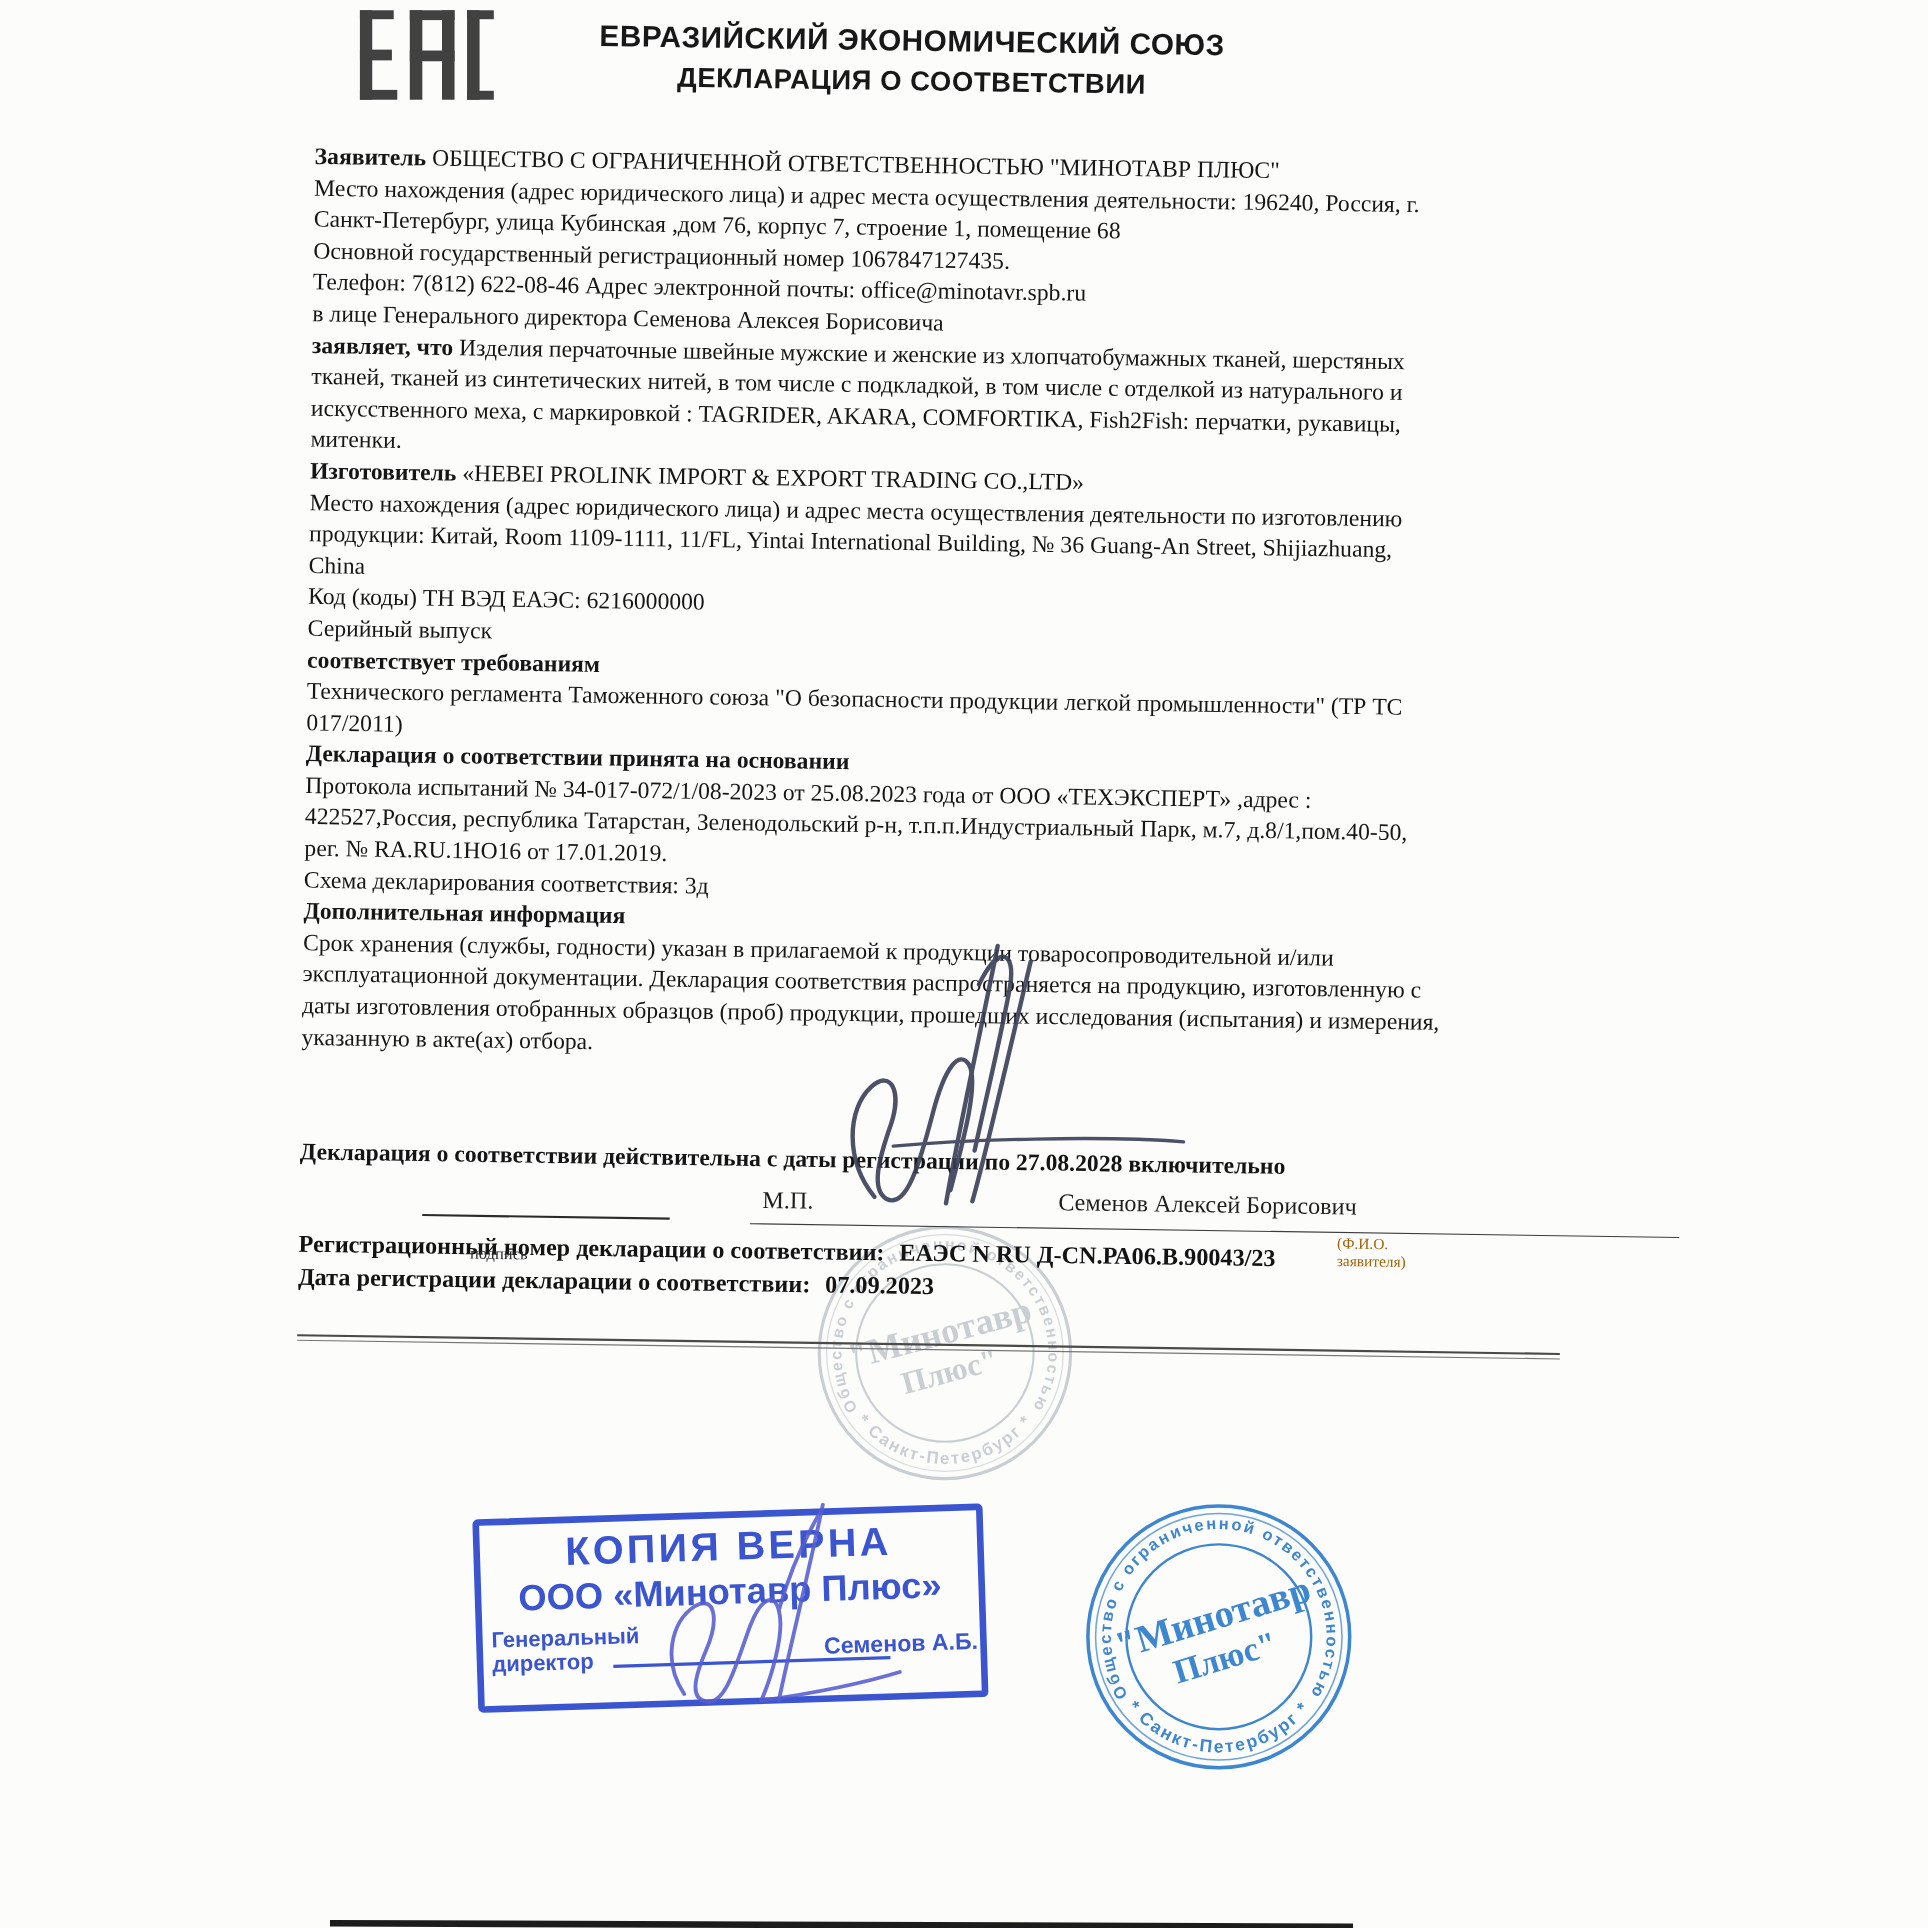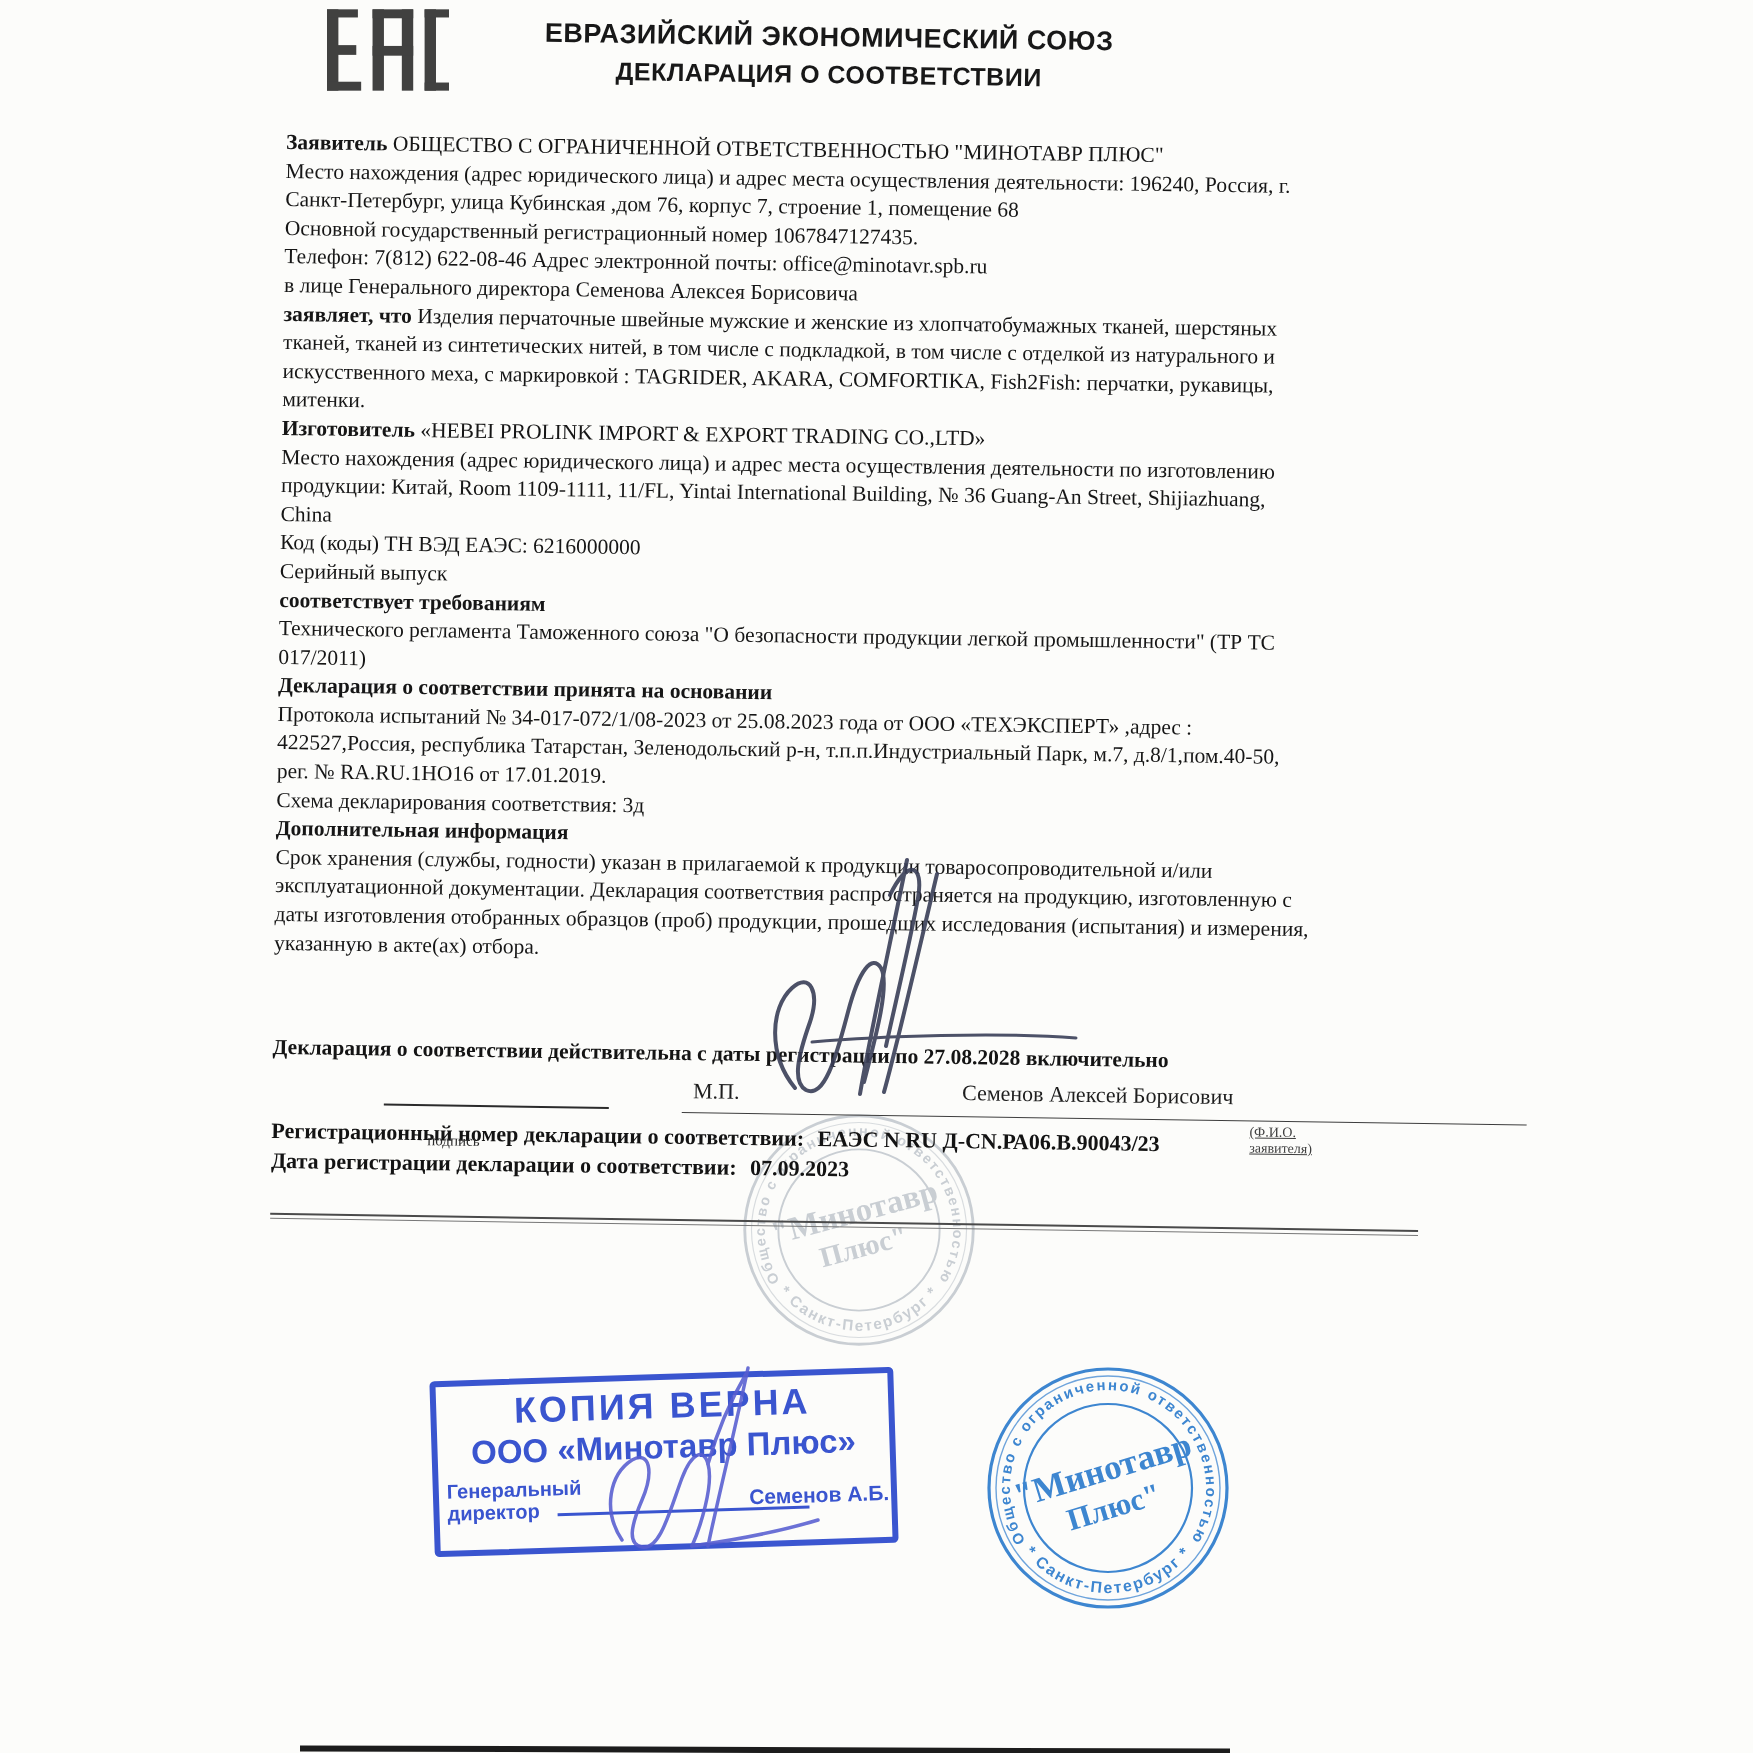--- a/index.html
+++ b/index.html
@@ -17,21 +17,21 @@
   .title .t2{font-size:25px;margin-top:7px;letter-spacing:.5px;}
   .body-lines{margin-top:47px;font-size:21.5px;line-height:28.6px;white-space:nowrap;color:#161616;}
   .body-lines .line{height:28.6px;}
   .validity{margin-top:78px;font-weight:bold;font-size:21.5px;white-space:nowrap;color:#141414;}
   .sigrow{position:relative;height:56px;margin-top:0;}
   .short-line{position:absolute;left:112px;top:42px;width:225px;border-top:2.5px solid #2b2b2b;}
   .podpis{position:absolute;left:156px;top:46px;font-size:15px;color:#2a2a2a;margin-top:24px;}
   .mp{position:absolute;left:405px;top:12px;font-size:22px;margin-left:16px;}
   .long-line{position:absolute;left:410px;top:46px;width:845px;border-top:1.5px solid #3d3d3d;}
   .fio{position:absolute;left:690px;top:10px;font-size:22px;white-space:nowrap;}
-  .fio-label{position:absolute;left:978px;top:50px;font-size:14px;color:#404040;text-decoration:underline;}
+  .fio-label{position:absolute;left:944px;top:50px;font-size:14px;color:#a16207;}
   .reg{font-size:22px;font-weight:bold;line-height:30px;white-space:nowrap;color:#131313;}
   .reg .val{padding-left:8px;}
   .sep{margin-top:37px;width:1148px;height:3px;border-top:2px solid #4a4a4a;border-bottom:1px solid #777;}
   
   .sig-main{position:absolute;left:740px;top:850px;z-index:3;}
   .sig-rect{position:absolute;left:560px;top:1358px;z-index:6;}
   
   .ghost-stamp{position:absolute;left:715px;top:1086px;z-index:1;opacity:.5;}
   
   .round-stamp{position:absolute;left:958px;top:1338px;z-index:4;opacity:.92;}

